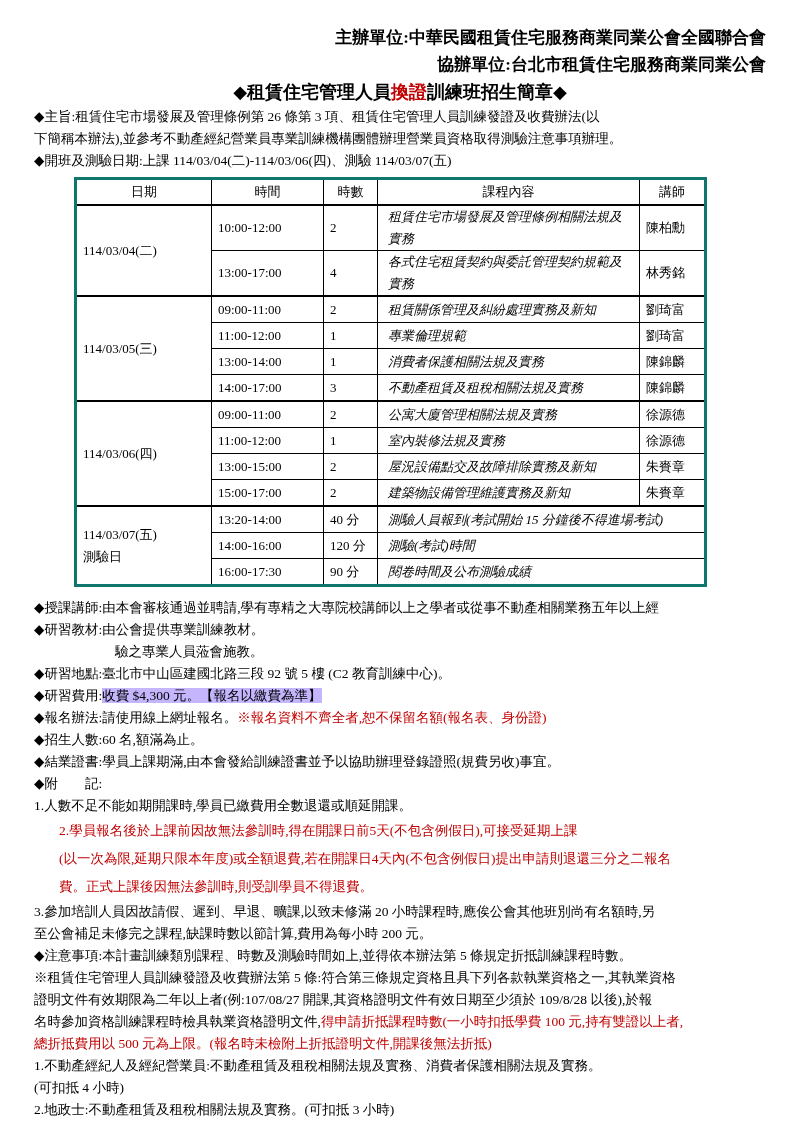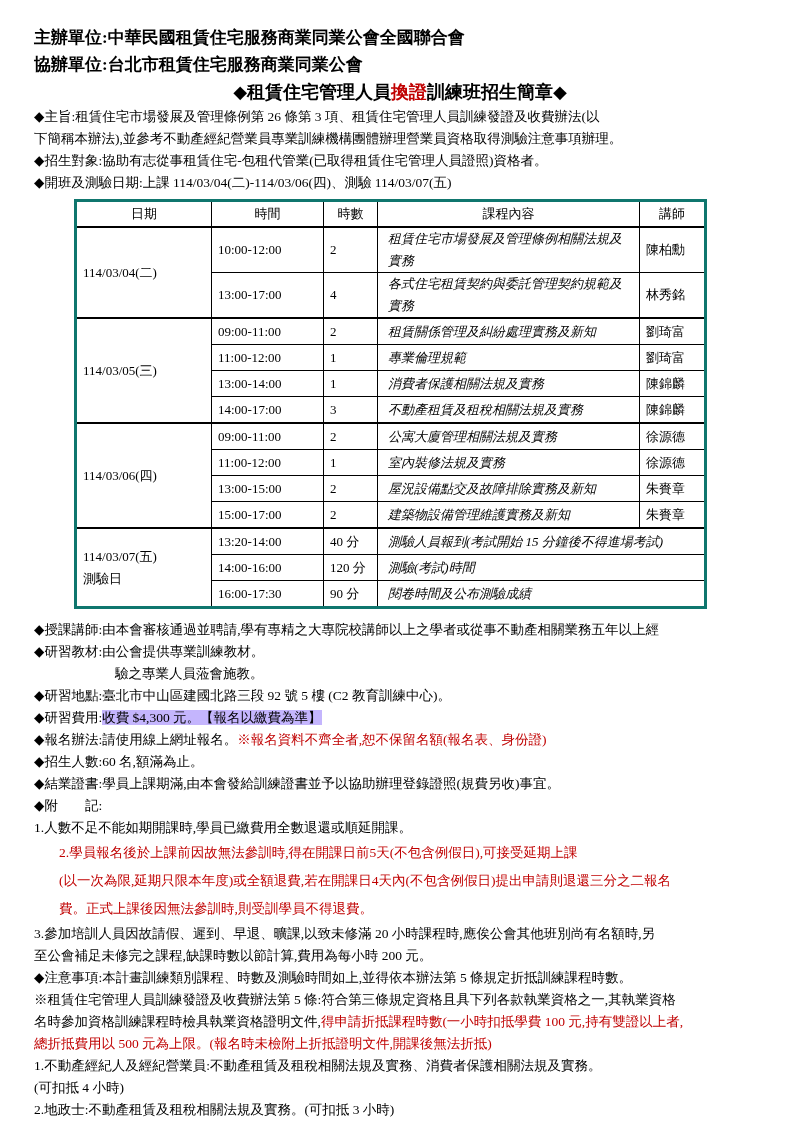--- a/index.html
+++ b/index.html
@@ -5,21 +5,21 @@
   html,body{margin:0;padding:0;background:#fff;}
   .page{
     width:800px;height:1131px;box-sizing:border-box;
     padding:24px 34px 10px 34px;
     background:#fff;color:#000;
     font-family:"Liberation Serif","DejaVu Serif",serif;
     font-size:13.5px;line-height:22px;
     overflow:hidden;
   }
   
-  .hdr{ text-align:left; font-weight:bold; font-size:17px; line-height:27px; }
+  .hdr{ text-align:right; font-weight:bold; font-size:17px; line-height:27px; }
   .hdr-title{ text-align:center; font-weight:bold; font-size:18px; line-height:28px; }
   .red{ color:#C00000; }
   .hl{ background:#c4b5fd; }
   
   .line{ white-space:nowrap; }
   .hang2{ padding-left:81px; }
   .redblock{ line-height:28px;margin-left:25px; }
   
   table.sched{
     border-collapse:collapse;
@@ -43,21 +43,20 @@
 <div class="page">
 
   <div class="hdr">主辦單位:中華民國租賃住宅服務商業同業公會全國聯合會</div>
   <div class="hdr">協辦單位:台北市租賃住宅服務商業同業公會</div>
   <div class="hdr-title">
     <span>◆租賃住宅管理人員</span><span class="red">換證</span><span>訓練班招生簡章◆</span>
   </div>
 
   <div class="line">◆主旨:租賃住宅市場發展及管理條例第 26 條第 3 項、租賃住宅管理人員訓練發證及收費辦法(以</div>
   <div class="line">下簡稱本辦法),並參考不動產經紀營業員專業訓練機構團體辦理營業員資格取得測驗注意事項辦理。</div>
-  <div class="line">◆招生對象:協助有志從事租賃住宅-包租代管業(已取得租賃住宅管理人員證照)資格者。</div>
   <div class="line">◆開班及測驗日期:上課 114/03/04(二)-114/03/06(四)、測驗 114/03/07(五)</div>
 
   <table class="sched">
     <colgroup>
       <col class="col-date">
         <col class="col-time">
         <col class="col-hrs">
         <col class="col-course">
         <col class="col-lect">
     </colgroup>
@@ -176,20 +175,21 @@
   <div class="redblock red">
     <div class="line">2.學員報名後於上課前因故無法參訓時,得在開課日前5天(不包含例假日),可接受延期上課</div>
     <div class="line">(以一次為限,延期只限本年度)或全額退費,若在開課日4天內(不包含例假日)提出申請則退還三分之二報名</div>
     <div class="line">費。正式上課後因無法參訓時,則受訓學員不得退費。</div>
   </div>
   <div class="line">3.參加培訓人員因故請假、遲到、早退、曠課,以致未修滿 20 小時課程時,應俟公會其他班別尚有名額時,另</div>
   <div class="line">至公會補足未修完之課程,缺課時數以節計算,費用為每小時 200 元。</div>
 
   <div class="line">◆注意事項:本計畫訓練類別課程、時數及測驗時間如上,並得依本辦法第 5 條規定折抵訓練課程時數。</div>
   <div class="line">※租賃住宅管理人員訓練發證及收費辦法第 5 條:符合第三條規定資格且具下列各款執業資格之一,其執業資格</div>
+  <div class="line">證明文件有效期限為二年以上者(例:107/08/27 開課,其資格證明文件有效日期至少須於 109/8/28 以後),於報</div>
   <div class="line">
     <span>名時參加資格訓練課程時檢具執業資格證明文件,</span><span class="red">得申請折抵課程時數(一小時扣抵學費 100 元,持有雙證以上者,</span>
   </div>
   <div class="line red">總折抵費用以 500 元為上限。(報名時未檢附上折抵證明文件,開課後無法折抵)</div>
 
   <div class="line">1.不動產經紀人及經紀營業員:不動產租賃及租稅相關法規及實務、消費者保護相關法規及實務。</div>
   <div class="line">(可扣抵 4 小時)</div>
   <div class="line">2.地政士:不動產租賃及租稅相關法規及實務。(可扣抵 3 小時)</div>
 
 </div>

